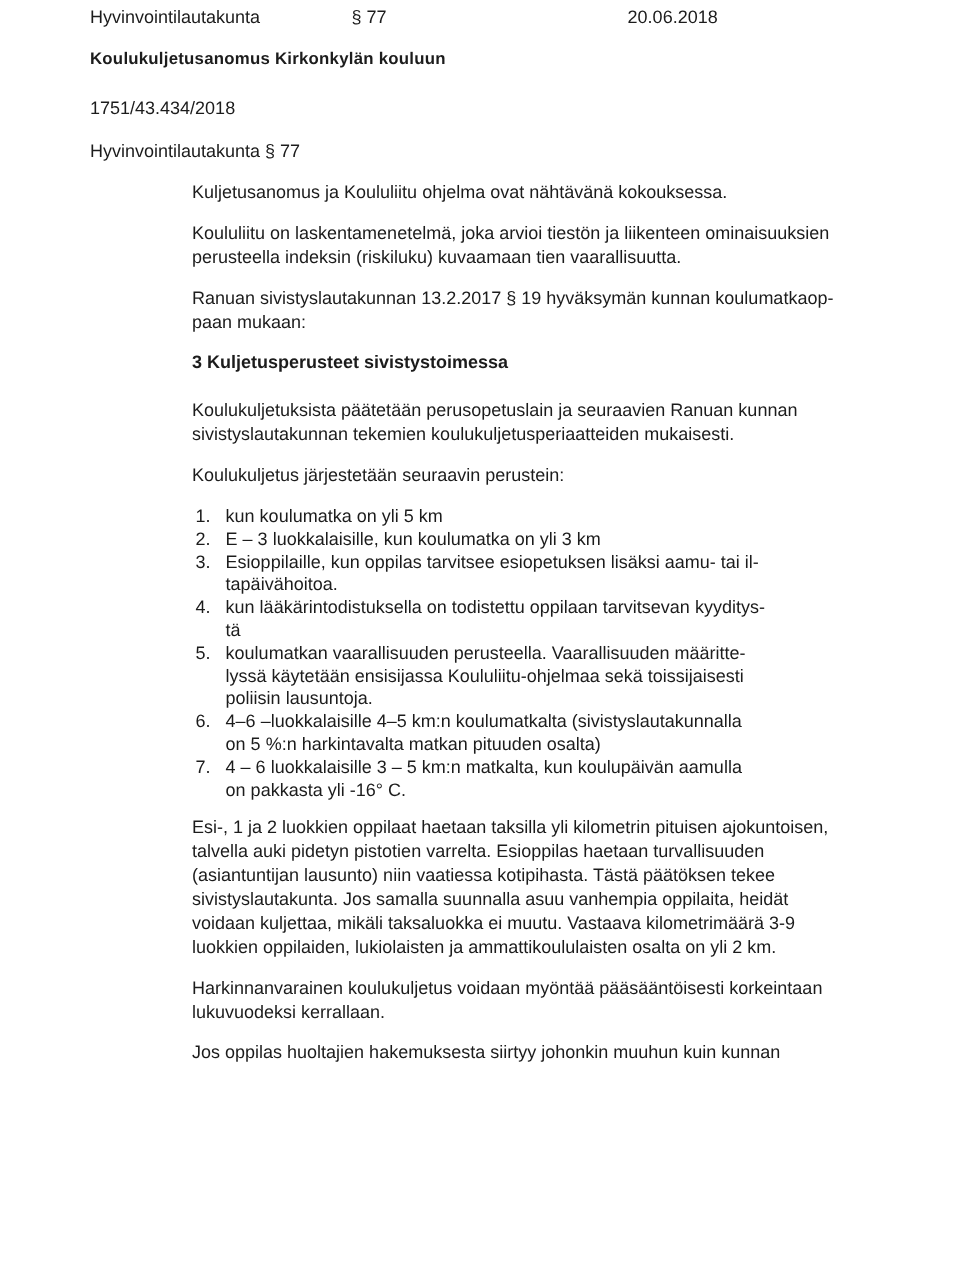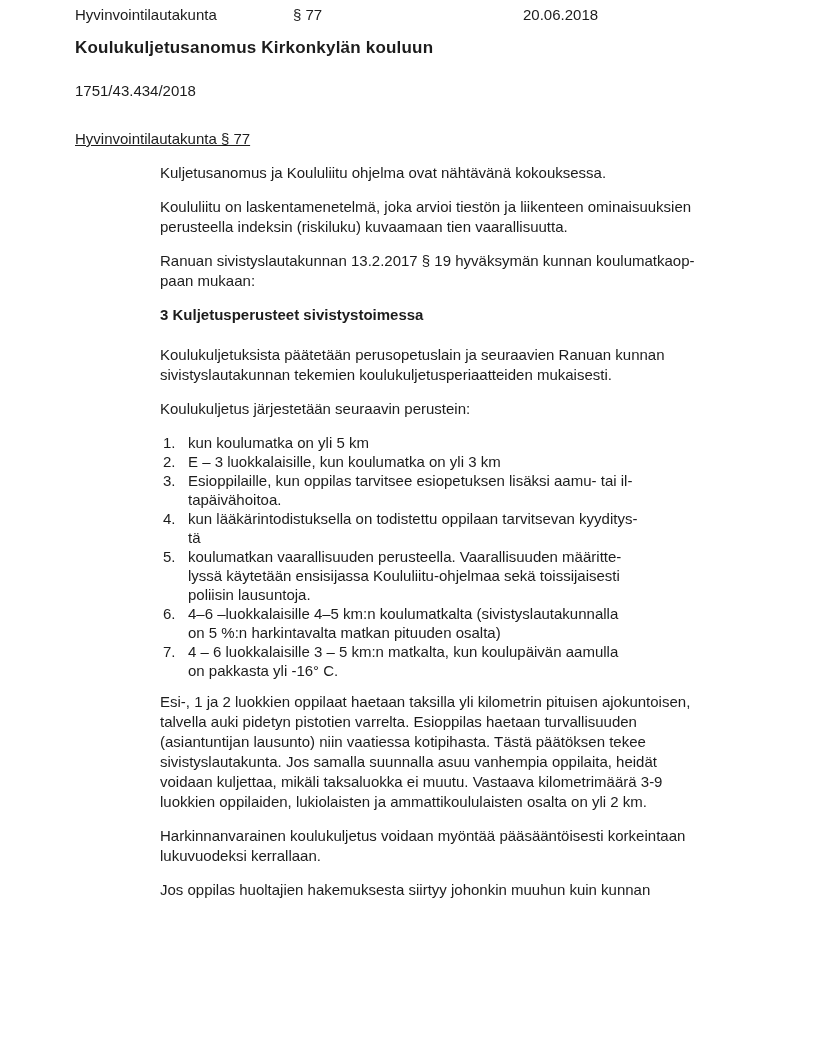--- a/index.html
+++ b/index.html
@@ -26,34 +26,33 @@
   }
   .hdr-row {
     position: relative;
     height: 20px;
     line-height: 20px;
   }
   .hdr-committee { position: absolute; left: 0; }
   .hdr-section   { position: absolute; left: 218px; }
   .hdr-date      { position: absolute; left: 448px; }
   .title {
-    font-size: 17px;
+    font-size: 14px;
     font-weight: bold;
     line-height: 22px;
     margin: 12px 0 0 0;
     letter-spacing: 0.2px;
   }
   .caseno {
     margin-top: 22px;
     line-height: 20px;
   }
   .subject {
-    margin-top: 28px;
+    margin-top: 16px;
     line-height: 20px;
-    text-decoration: underline;
   }
   .body {
     margin-left: 85px;
     margin-top: 14px;
     width: 572px;
   }
   .body p {
     margin: 0 0 14px 0;
     line-height: 20px;
     white-space: pre-line;

